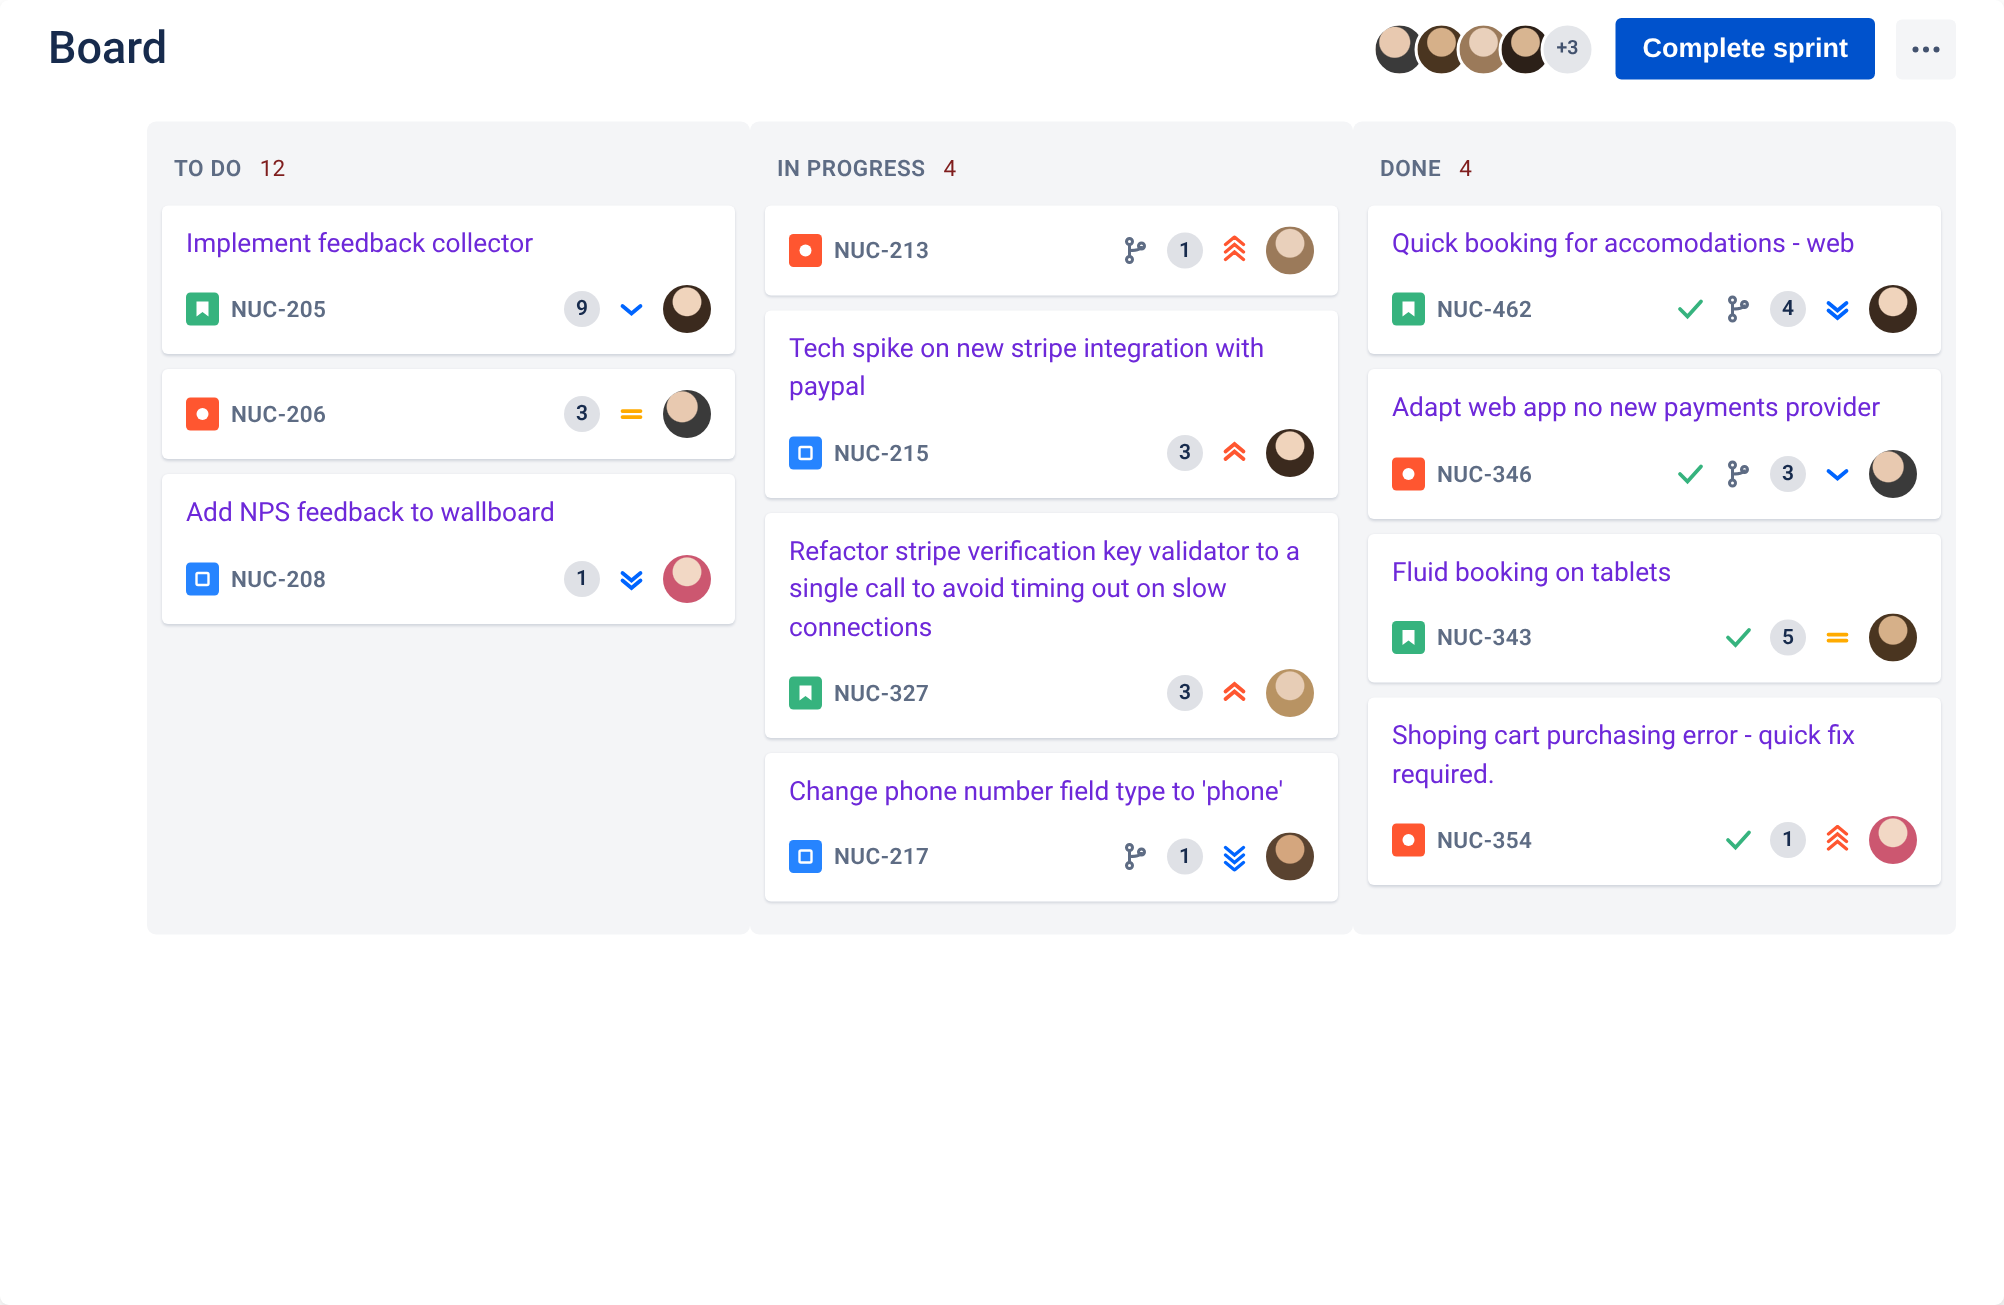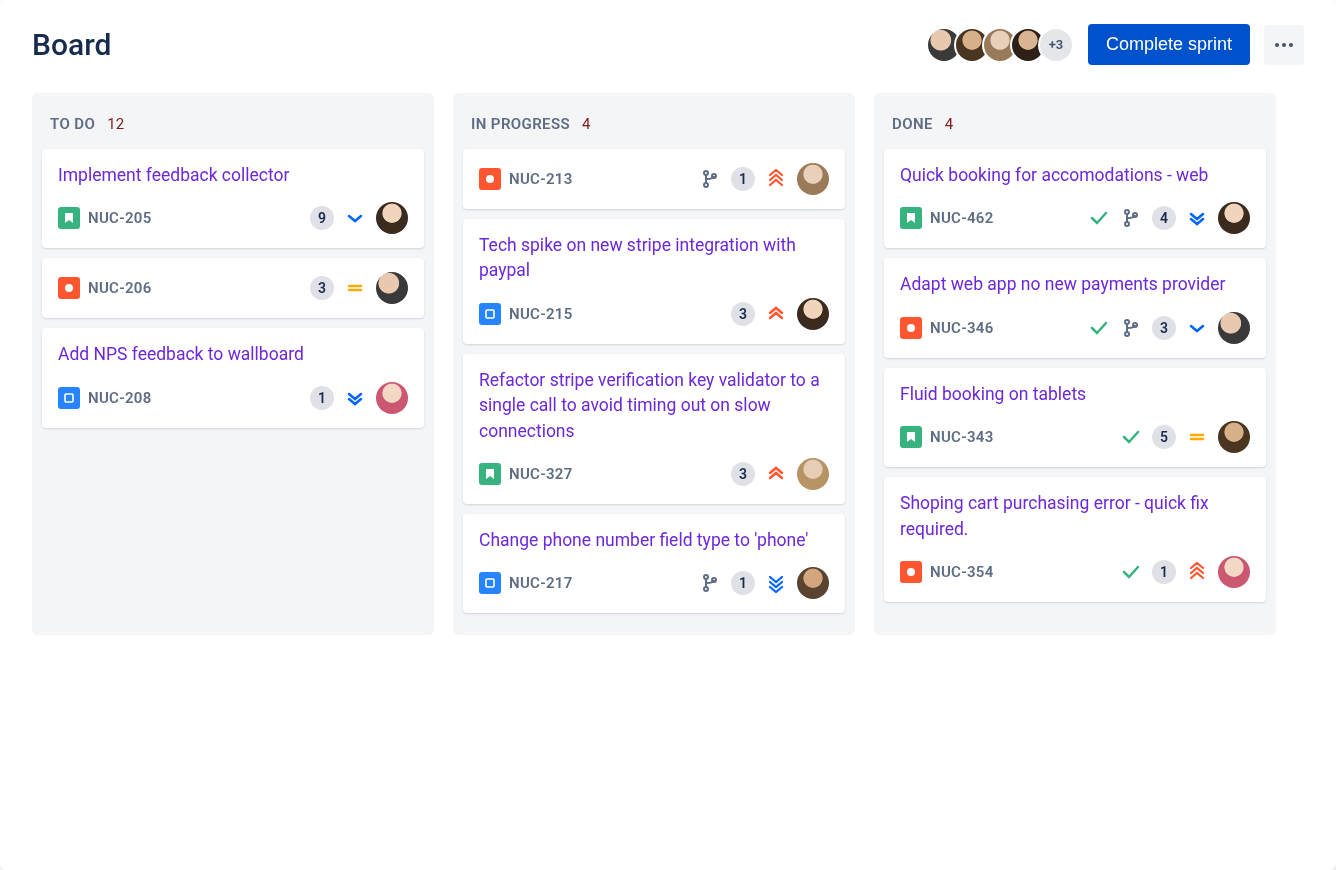--- a/index.html
+++ b/index.html
@@ -4,21 +4,21 @@
 <style>
   * { box-sizing: border-box; margin: 0; padding: 0; }
   body {
     font-family: -apple-system, BlinkMacSystemFont, "Segoe UI", Roboto, sans-serif;
     background: #fff;
     color: #172B4D;
   }
   .app {
     width: 1336px;
     height: 870px;
-    padding: 24px 32px;
+    padding: 12px 32px;
     background: #fff;
     box-shadow: 1px 4px 10px rgba(0,0,0,0.15);
     border-radius: 6px;
     overflow: hidden;
   }
   .header {
     display: flex;
     align-items: center;
     justify-content: space-between;
     margin-bottom: 28px;
@@ -52,41 +52,42 @@
     font-size: 13px;
     font-weight: 600;
     display: flex;
     align-items: center;
     justify-content: center;
   }
   .primary-btn {
     background: #0052CC;
     color: #fff;
     font-size: 18px;
-    font-weight: 400;
+    font-weight: 700;
     padding: 10px 18px;
     border-radius: 4px;
     border: none;
     cursor: pointer;
   }
   .icon-btn {
     width: 40px;
     height: 40px;
     display: flex;
     align-items: center;
     justify-content: center;
     background: #F4F5F7;
     border-radius: 4px;
     border: none;
     cursor: pointer;
     color: #42526E;
   }
   .columns {
     display: flex;
-    gap: 19px;
+    gap: 0;
+    justify-content: flex-end;
   }
   .column {
     width: 402px;
     background: #F4F5F7;
     border-radius: 6px;
     padding: 12px 10px;
   }
   .col-header {
     display: flex;
     align-items: baseline;

